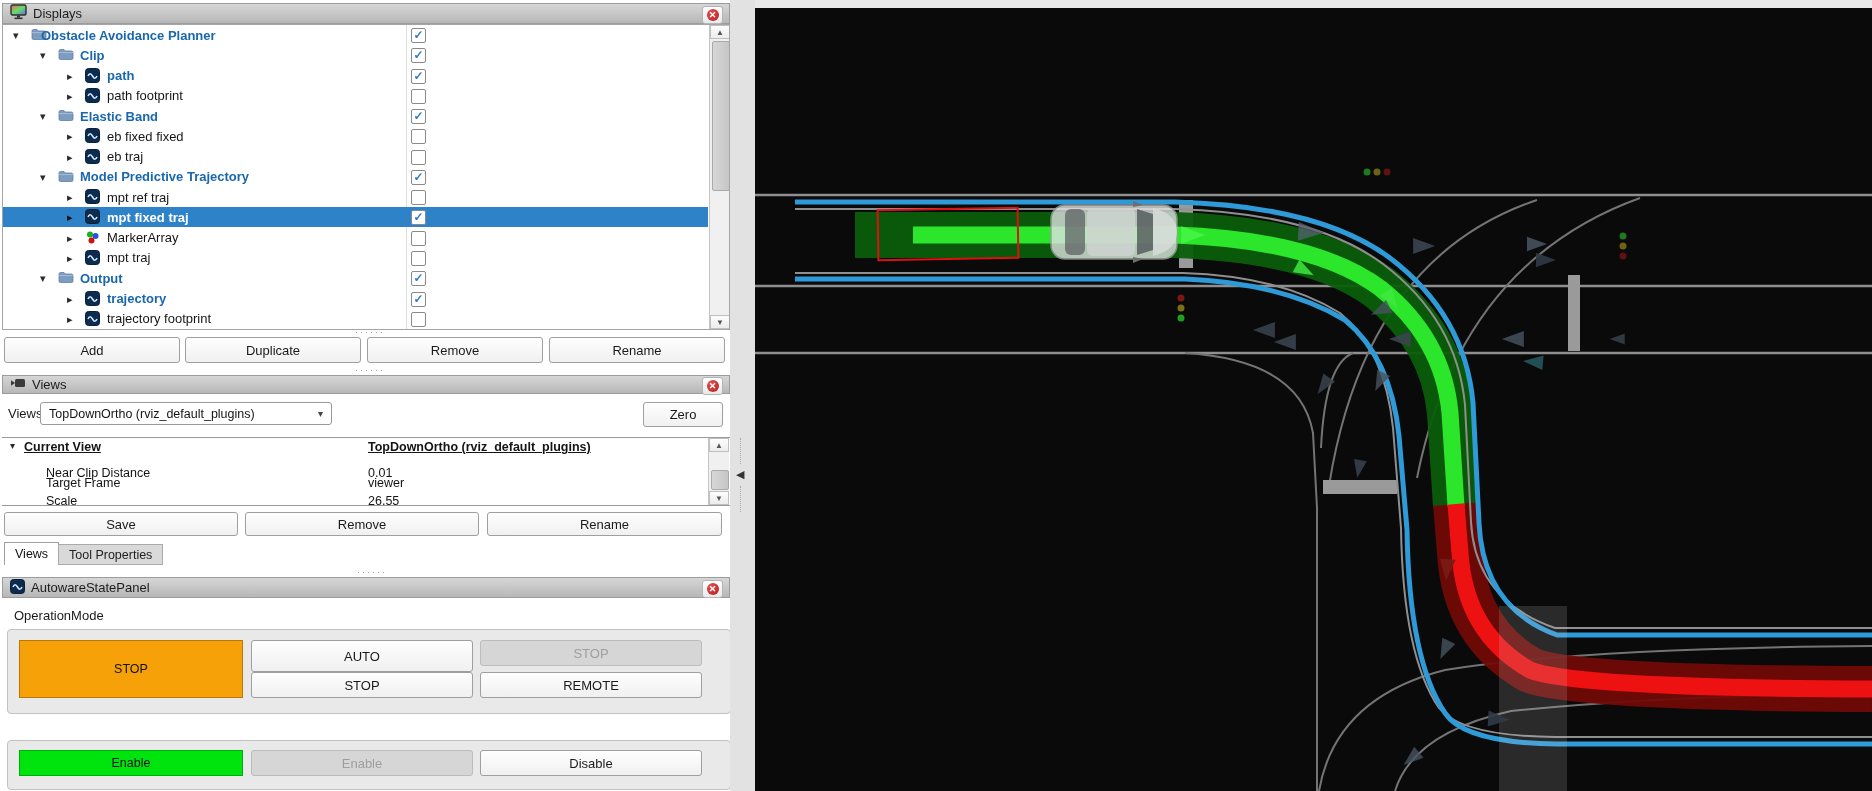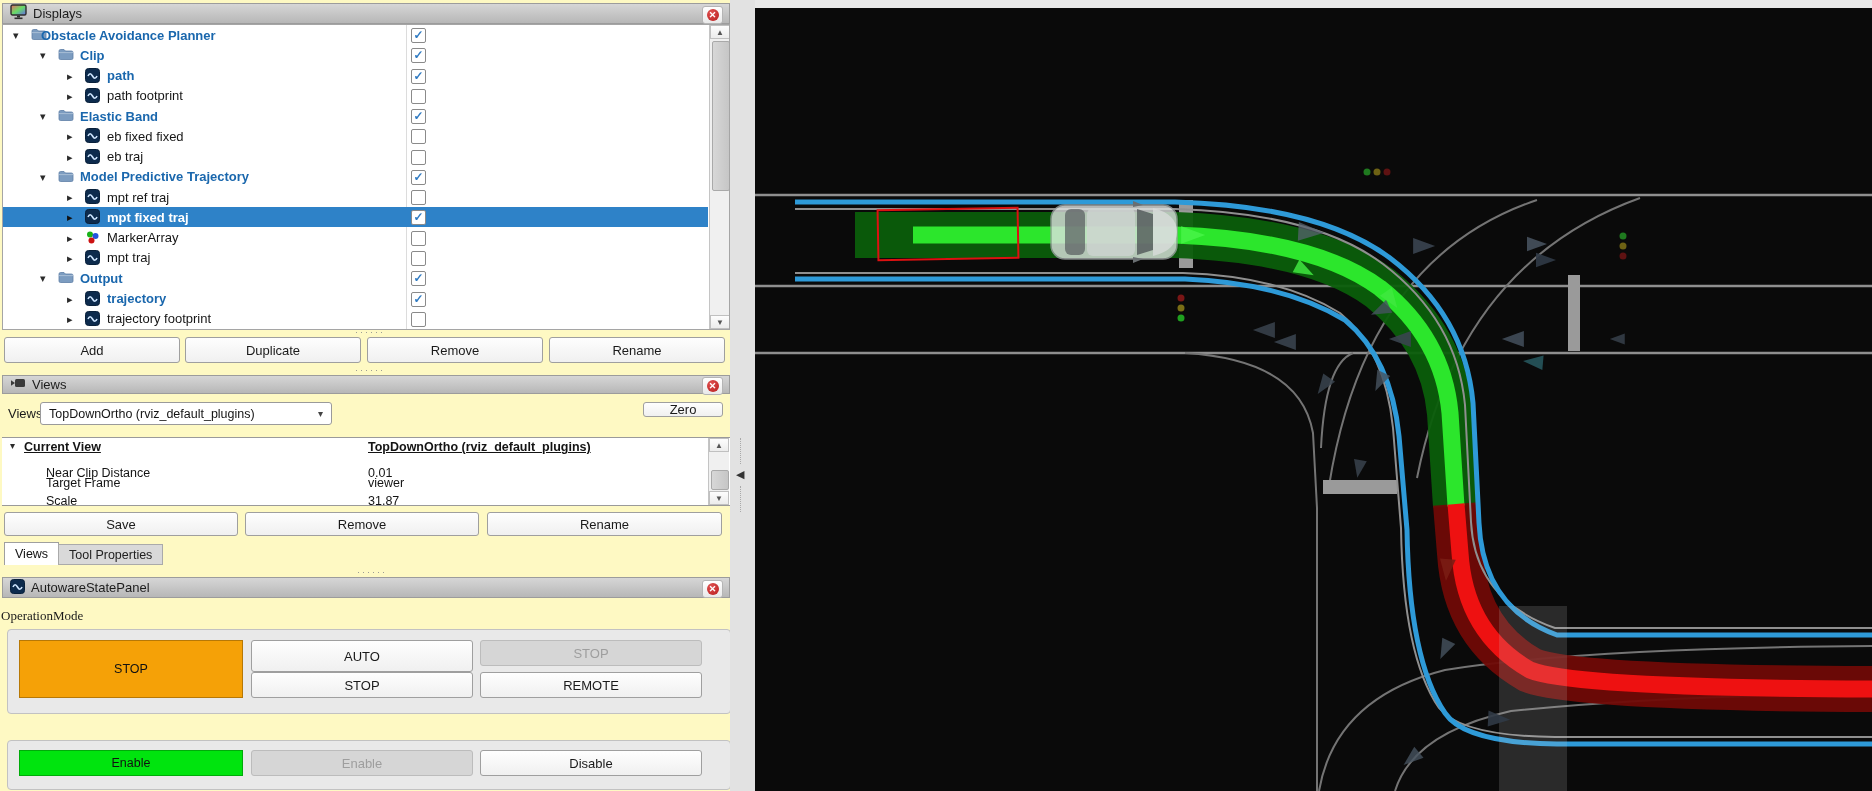--- a/index.html
+++ b/index.html
@@ -1,18 +1,18 @@
 <!DOCTYPE html>
 <html style="--lane-blue: #2e9ad8; --road-gray: #8f8f8f; --curve-gray: #747474; --traj-green-dark: #0b5e0b; --traj-green-bright: #2ce62c; --traj-red-dark: #700a06; --traj-red-bright: #ee1111; --marker-red: #dd1111; --car-body: #dfe3e2; --stopbar-gray: #9a9a9a;"><head>
 <meta charset="utf-8">
 <style>
   html,body{margin:0;padding:0;background:#e8e8e8;font-family:"Liberation Sans",sans-serif;}
   #app{position:relative;width:1872px;height:791px;overflow:hidden;background:#e8e8e8;font-size:13px;color:#141414;}
   
-  #left{position:absolute;left:0;top:0;width:755px;height:791px;background:#fef9c3;}
+  #left{position:absolute;left:0;top:0;width:755px;height:791px;background:#ffffff;}
   .phead{position:absolute;left:2px;width:728px;height:21px;background:linear-gradient(#d6d6d6,#b7b7b7);border:1px solid #9c9c9c;box-sizing:border-box;display:flex;align-items:center;padding-left:7px;gap:6px;}
   .phead .ptitle{font-size:13px;color:#1c1c1c;}
   .closebtn{position:absolute;right:6px;top:2px;width:19px;height:16px;background:linear-gradient(#ffffff,#e9e9e9);border:1px solid #b5b5b5;border-radius:3px;display:flex;align-items:center;justify-content:center;}
   .closebtn .cx{width:12px;height:12px;border-radius:50%;background:radial-gradient(circle at 35% 30%,#e05050,#b81e1e);color:#fff;font-size:9px;line-height:12px;text-align:center;font-weight:bold;}
   
   #tree{position:absolute;left:2px;top:24px;width:728px;height:306px;background:#fff;border:1px solid #a5a5a5;box-sizing:border-box;overflow:hidden;}
   #tree .colsep{position:absolute;left:403px;top:0;width:1px;height:100%;background:#dcdcdc;}
   .trow{position:absolute;left:0;width:705px;height:20px;}
   .trow.sel{background:#2e82c8;}
   .trow .exp{position:absolute;top:3px;font-size:11px;color:#2b2b2b;line-height:14px;}
@@ -253,42 +253,42 @@
       <span class="closebtn" style="top:1px;">
           <span class="cx">✕</span>
         </span>
     </div>
 
     <div class="typelabel" style="left:8px;top:406px;">Views:</div>
     <div id="typedrop">
       <span>TopDownOrtho (rviz_default_plugins)</span>
       <span style="font-size:10px;color:#444;">▾</span>
     </div>
-    <div class="btn" style="left:643px;top:402px;width:80px;height:15px;">
+    <div class="btn" style="left:643px;top:402px;width:80px;height:25px;">
         <span>Zero</span>
       </div>
 
     <div id="proptable">
       <div id="proprows">
           <div class="prow bold" style="top: 0px;">
             <span class="pexp">▾</span>
             <span class="pname" style="left:22px">Current View</span>
             <span class="pval">TopDownOrtho (rviz_default_plugins)</span>
           </div>
           <div class="prow" style="top: 6px; margin-top: 20px;">
             <span class="pname" style="left:44px">Near Clip Distance</span>
             <span class="pval">0.01</span>
           </div>
           <div class="prow" style="top: 36px;">
             <span class="pname" style="left:44px">Target Frame</span>
             <span class="pval">viewer</span>
           </div>
           <div class="prow" style="top: 54px;">
             <span class="pname" style="left:44px">Scale</span>
-            <span class="pval">31.87</span>
+            <span class="pval">26.55</span>
           </div>
         </div>
       <div class="vscroll" style="left:706px;top:0;height:67px;">
         <div class="sarrow" style="top:0;">▲</div>
         <div class="sthumb" style="top:32px;height:18px;"></div>
         <div class="sarrow" style="bottom:0;">▼</div>
       </div>
     </div>
 
     <div class="btn" style="left:4px;top:512px;width:234px;height:24px;">
@@ -314,21 +314,21 @@
       <span><svg width="15" height="15">
             <rect x="0.5" y="0.5" width="14" height="14" rx="3" fill="#0d2b4d" stroke="#09203a"></rect>
             <path d="M3 8 q2 -4.5 4.5 0 q2.5 4.5 4.5 0" stroke="#cfe6ff" stroke-width="1.6" fill="none"></path>
           </svg></span>
       <span class="ptitle">AutowareStatePanel</span>
       <span class="closebtn">
           <span class="cx">✕</span>
         </span>
     </div>
 
-    <div class="seclabel" style="left:1px;top:608px;font-family:Liberation Serif, serif;">OperationMode</div>
+    <div class="seclabel" style="left:14px;top:608px;">OperationMode</div>
     <div class="groupbox" style="top:629px;height:85px;"></div>
     <div class="statusbox" style="left: 19px; top: 640px; width: 224px; height: 58px; background: rgb(245, 161, 7);" id="om-status">
         <span>STOP</span>
       </div>
     <div class="btn" style="left:251px;top:640px;width:222px;height:32px;">
         <span>AUTO</span>
       </div>
     <div class="btn disabled" style="left:480px;top:640px;width:222px;height:26px;">
         <span>STOP</span>
       </div>

